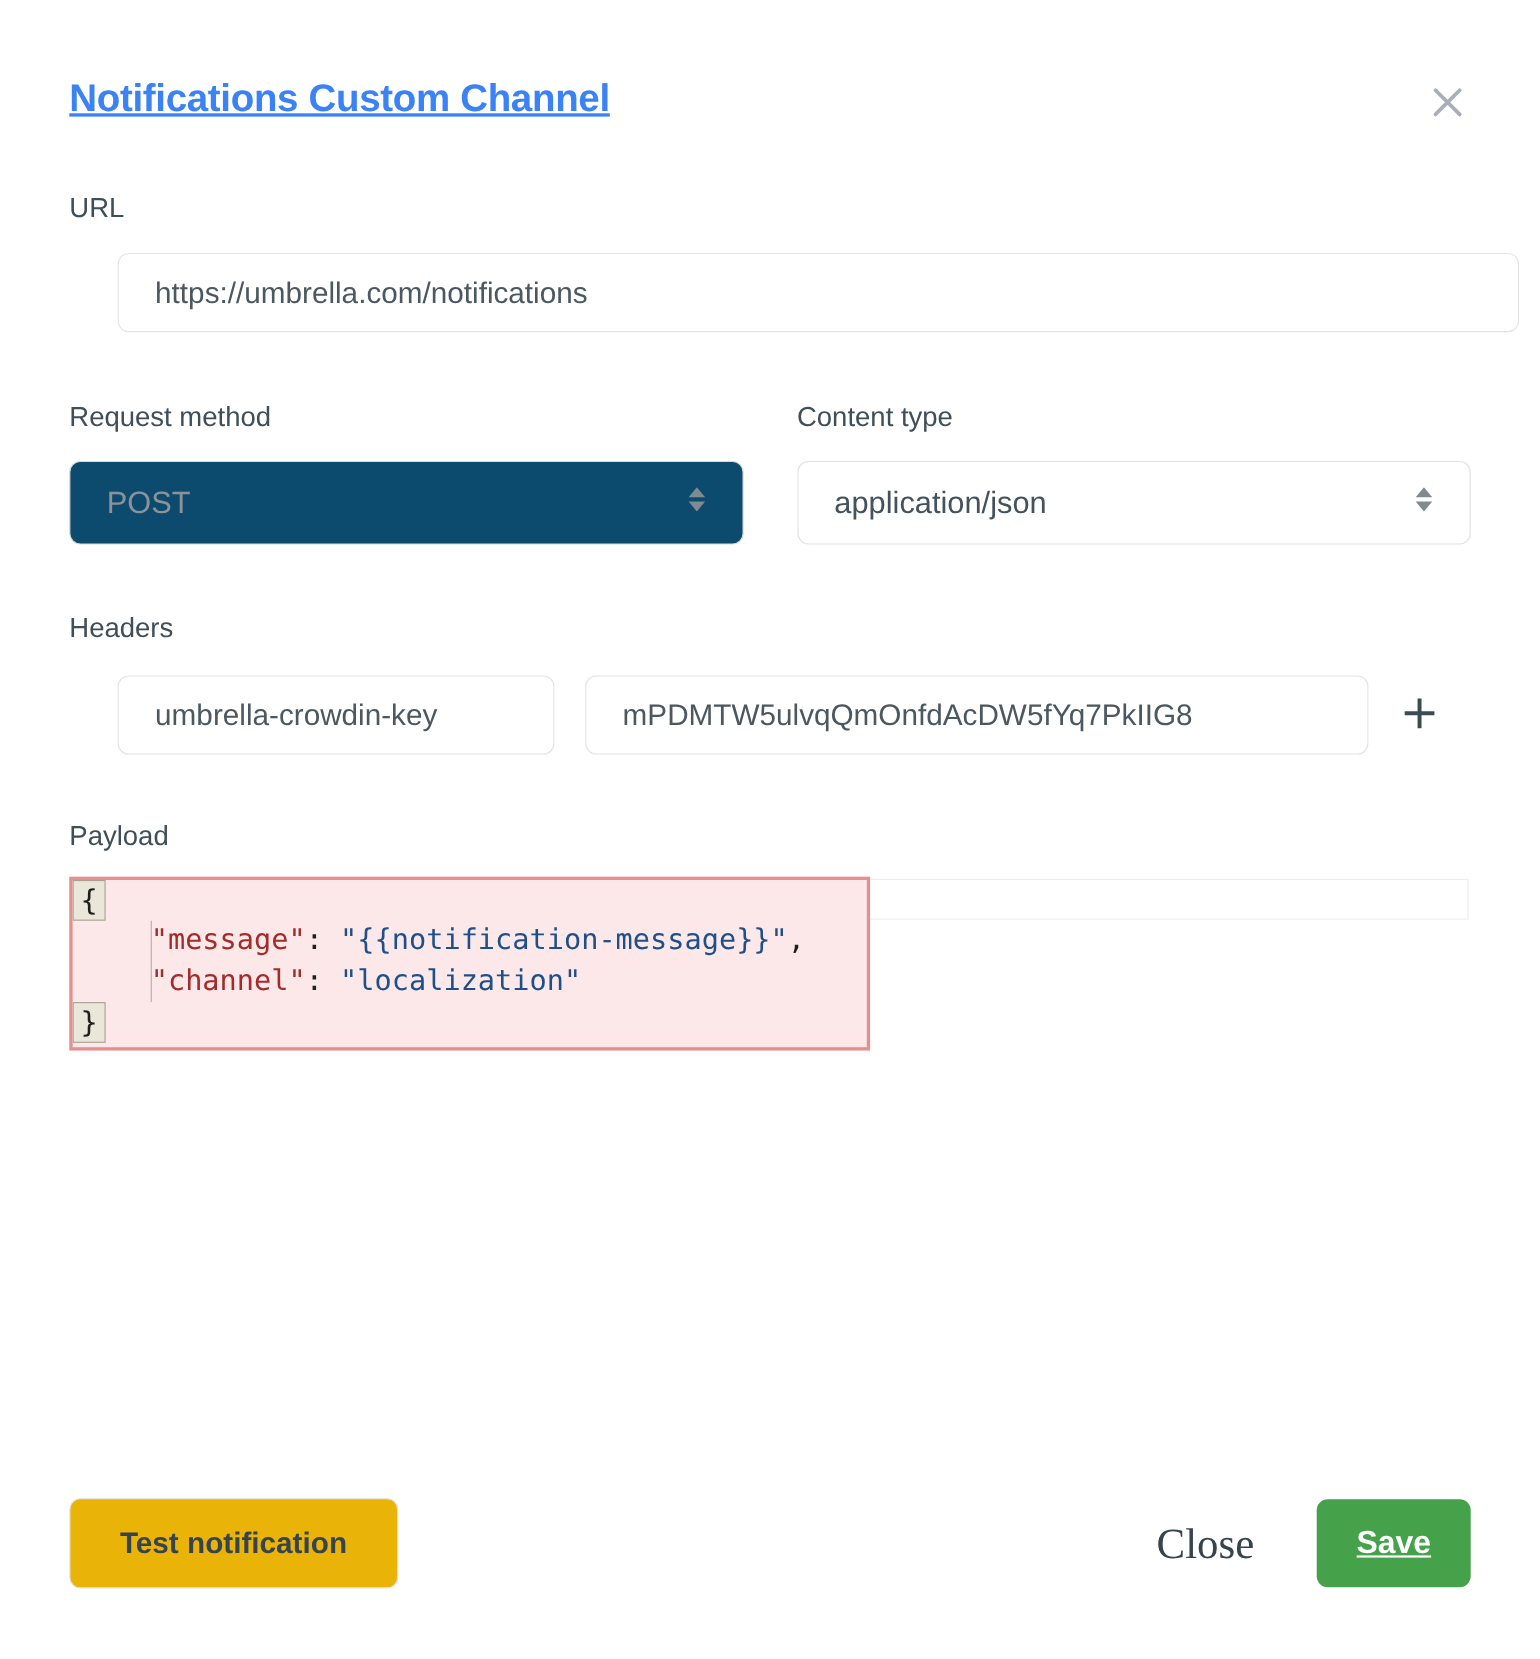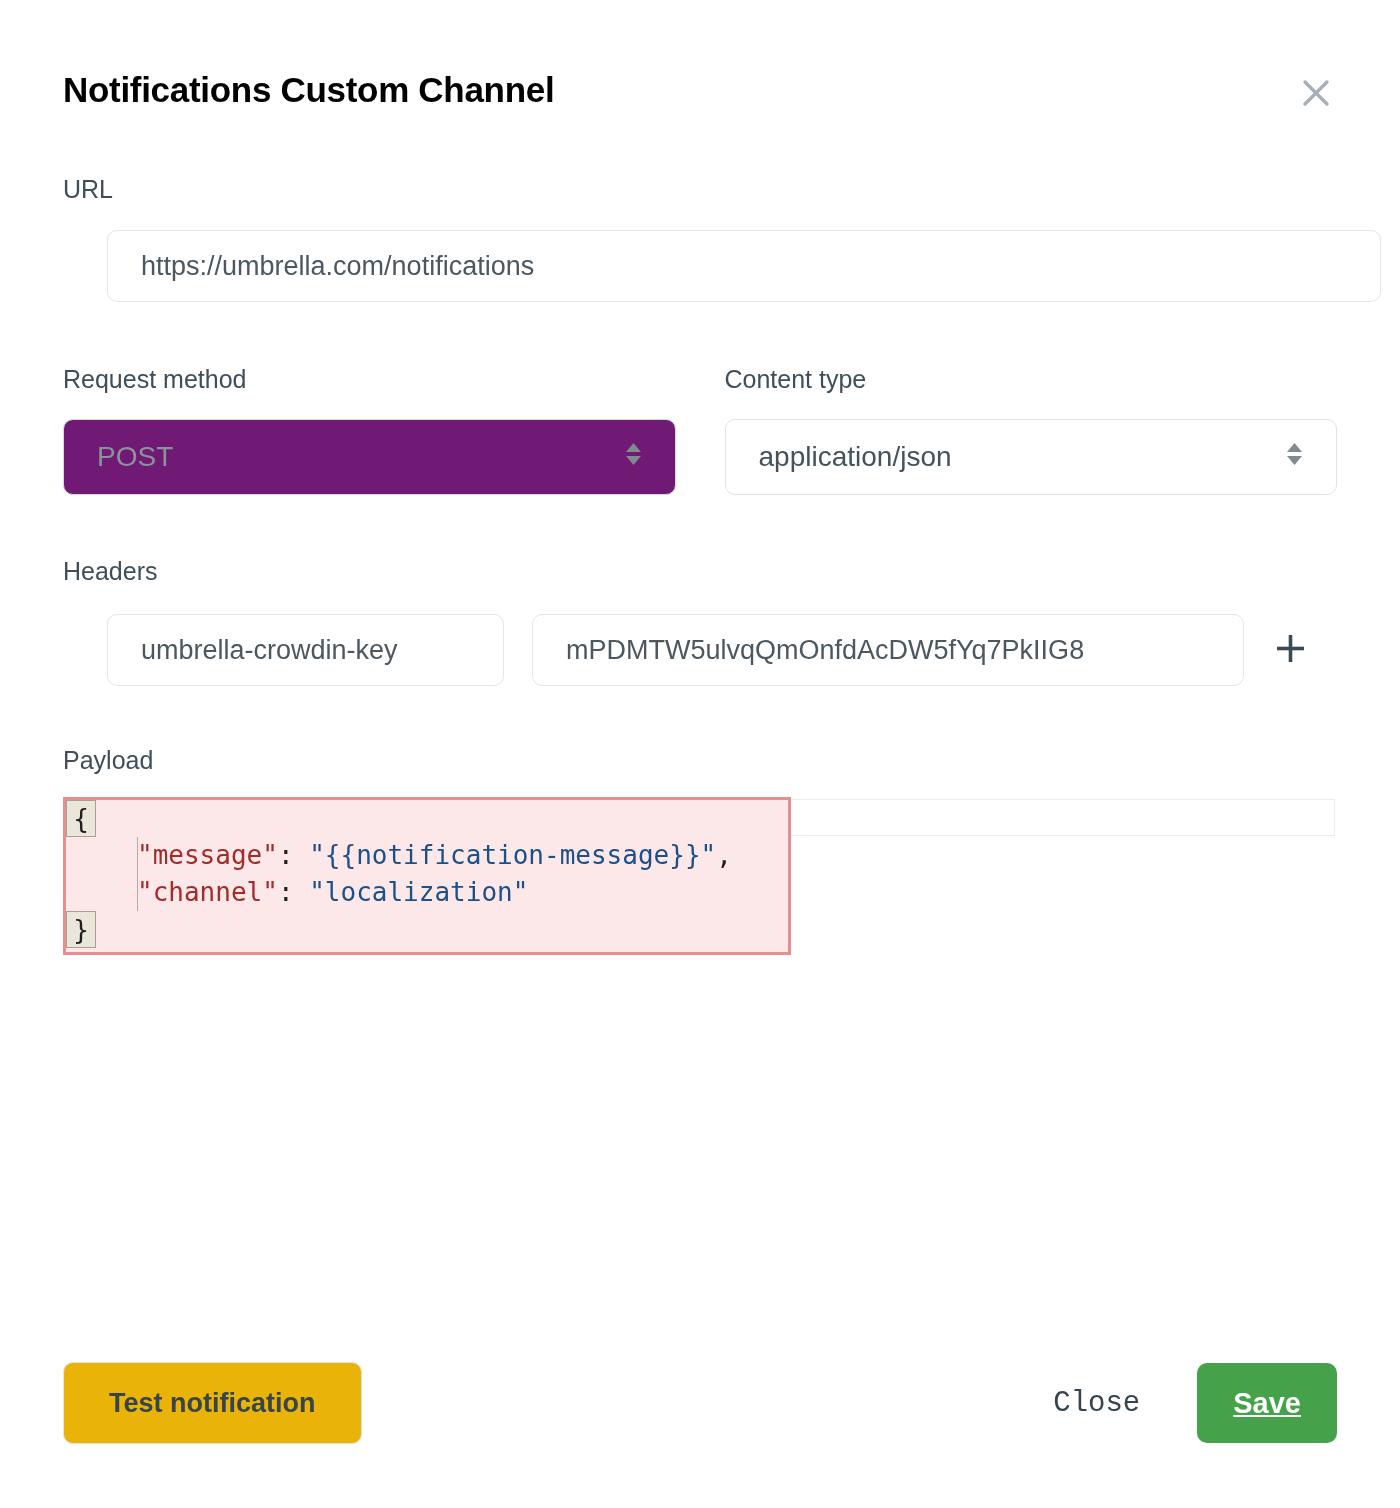--- a/index.html
+++ b/index.html
@@ -2,38 +2,38 @@
 <html><head>
 <meta charset="utf-8">
 <style>
   * { margin:0; padding:0; box-sizing:border-box; }
   html,body { width:1400px; height:1508px; background:#ffffff; overflow:hidden;
               font-family:"Liberation Sans", sans-serif; }
   .modal { position:relative; width:1400px; height:1508px; padding:0 63px; }
 
   
   .modal-header { display:flex; justify-content:space-between; align-items:flex-start; padding-top:70px; }
-  .modal-title { font-size:35px; font-weight:700; color:#000000; letter-spacing:-0.3px; }
+  .modal-title { font-size:35px; font-weight:700; color:#3b82f6; letter-spacing:-0.3px;text-decoration:underline; }
   .close-btn { background:none; border:none; cursor:pointer; padding:4px; margin-top:2px; }
 
   
   .field-label { display:block; font-size:25px; color:#3f4e58; }
   .text-input { width:100%; height:72px; border:1px solid #e4e4e6; border-radius:10px;
                 background:#fff; font-family:"Liberation Sans",sans-serif;
                 font-size:27px; color:#4c575f; padding:0 33px; outline:none;margin-left:44px; }
 
   .url-section { margin-top:58px; }
   .url-section .text-input { margin-top:26px; }
 
   .row-two { display:flex; gap:49px; margin-top:63px; }
   .col { flex:1; min-width:0; }
   .select-box { margin-top:25px; height:76px; border-radius:10px; display:flex;
                 align-items:center; justify-content:space-between; padding:0 33px;
                 font-size:28px; cursor:pointer; }
-  .select-disabled { background:#701a75; border:1px solid #d9d9d9; color:#8b9399; }
+  .select-disabled { background:#0c4a6e; border:1px solid #d9d9d9; color:#8b9399; }
   .select-normal { background:#ffffff; border:1px solid #e2e2e4; color:#43525b; }
 
   .headers-section { margin-top:62px; }
   .headers-row { display:flex; align-items:center; margin-top:26px; }
   .header-key-input { width:397px; flex:none; }
   .header-value-input { width:712px; flex:none; margin-left:28px; }
   .add-header-btn { flex:1; height:76px; background:none; border:none; cursor:pointer;
                     display:flex; align-items:center; justify-content:center; }
 
   .payload-section { margin-top:58px; position:relative; }
@@ -54,22 +54,22 @@
   .tok-str { color:#1d4f88; }
   .tok-punct { color:#1f1f1f; }
 
   
   .modal-footer { position:absolute; left:63px; right:63px; top:1362px;
                   display:flex; justify-content:space-between; align-items:center; }
   .test-btn { height:82px; padding:0 45px; background:#eab308; border:1px solid #e3e3e5;
               border-radius:10px; font-family:"Liberation Sans",sans-serif;
               font-size:27px; font-weight:700; color:#36444e; cursor:pointer; }
   .footer-right { display:flex; align-items:center; gap:57px; }
-  .close-text-btn { background:none; border:none; font-family:Liberation Mono, monospace;
-                    font-size:29px; color:#36444e; cursor:pointer;text-align:center; }
+  .close-text-btn { background:none; border:none; font-family:Liberation Serif, serif;
+                    font-size:39px; color:#36444e; cursor:pointer;text-align:center; }
   .save-btn { height:80px; min-width:131px; padding:0 36px; background:#46a24a; border:none;
               border-radius:10px; font-family:"Liberation Sans",sans-serif;
               font-size:29px; font-weight:700; color:#ffffff; cursor:pointer;text-decoration:underline; }
 </style>
 </head>
 <body>
 
 <div class="modal">
 
   <div class="modal-header">

